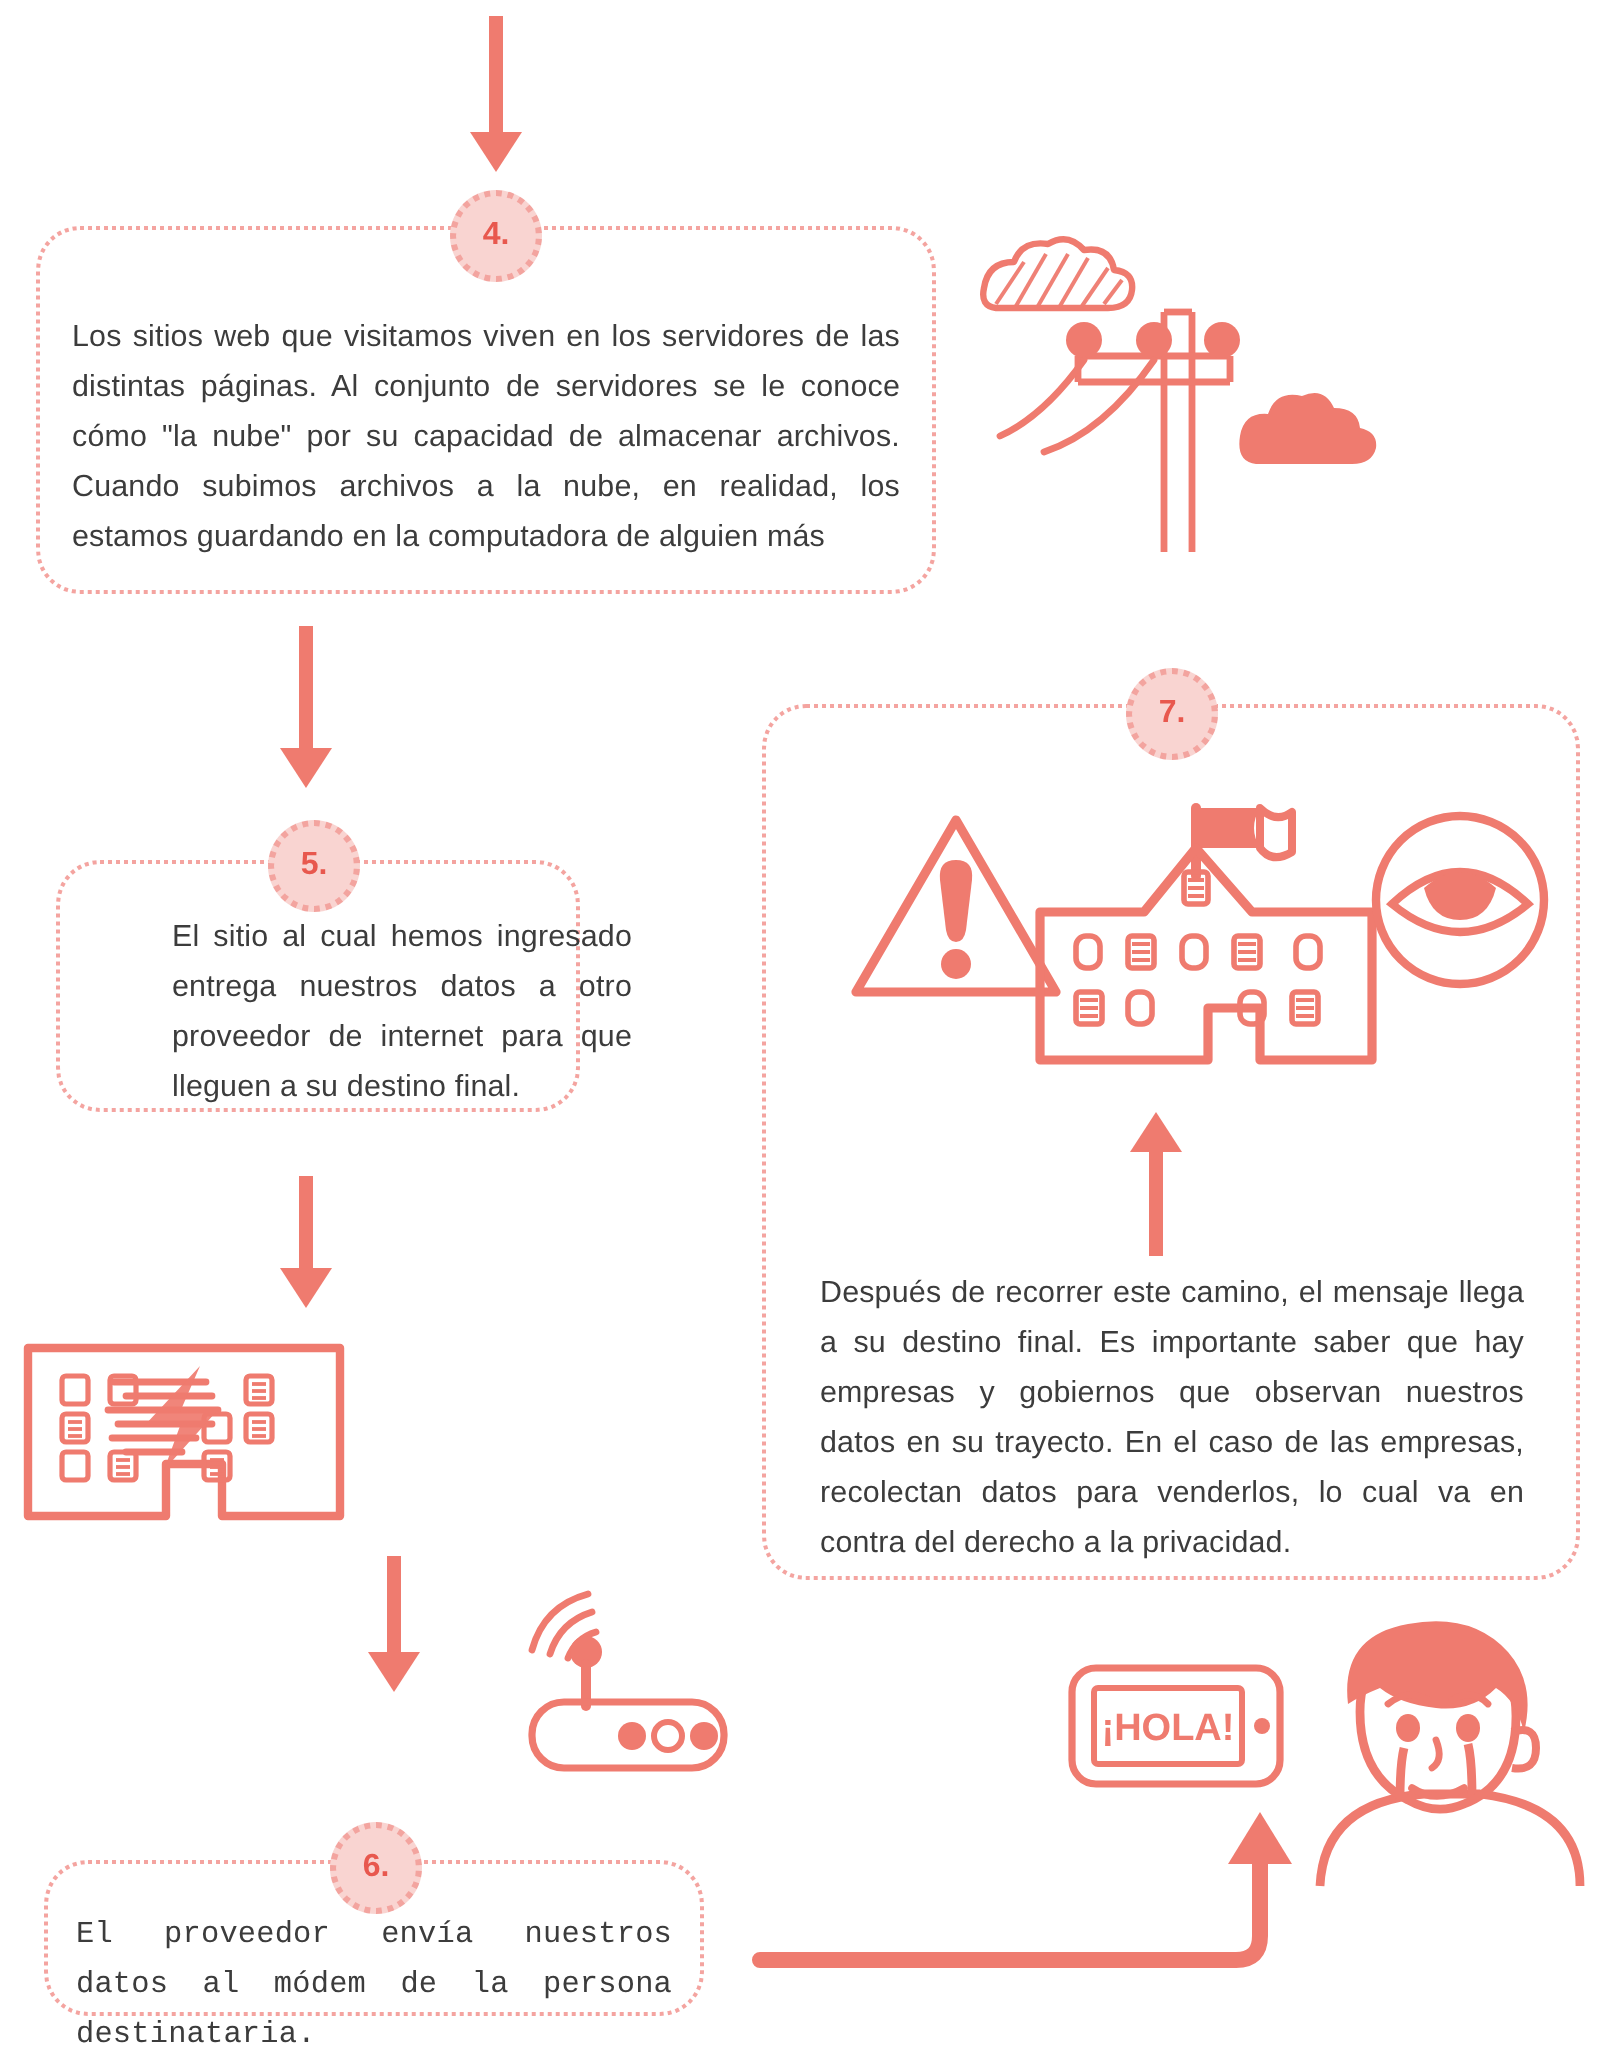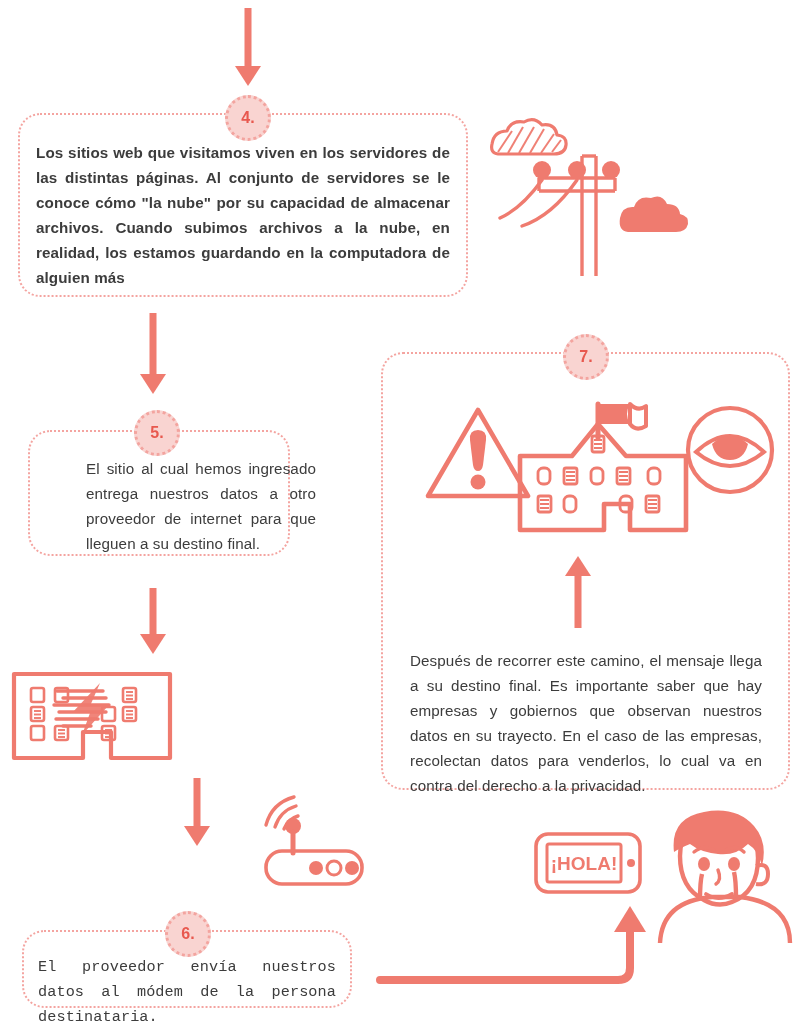--- a/index.html
+++ b/index.html
@@ -67,21 +67,21 @@
 
 <div class="arrow arrow-down abs" style="left:227px;top:8px;width:42px;height:80px;">
   <div class="shaft" style="height:60px;"></div>
   <div class="head" style="top:58px;"></div>
 </div>
 
 <div class="box" style="left:18px;top:113px;width:450px;height:184px;"></div>
 <div class="badge" style="left:225px;top:95px;">
   <span>4.</span>
 </div>
-<div class="box-text" style="left:36px;top:140px;width:414px;font-weight:bold;">Los sitios web que visitamos viven en los servidores de las distintas páginas. Al conjunto de servidores se le conoce cómo "la nube" por su capacidad de almacenar archivos. Cuando subimos archivos a la nube, en realidad, los estamos guardando en la computadora de alguien más</div>
+<div class="box-text" style="left:36px;top:156px;width:414px;">Los sitios web que visitamos viven en los servidores de las distintas páginas. Al conjunto de servidores se le conoce cómo "la nube" por su capacidad de almacenar archivos. Cuando subimos archivos a la nube, en realidad, los estamos guardando en la computadora de alguien más</div>
 
 <div class="abs" style="left:482px;top:112px;width:190px;height:175px;">
   <svg width="190" height="175" viewBox="0 0 190 175">
 
     <g>
       <path d="M10 32 q2-13 15-13 q4-11 17-9 q10-6 18 3 q13-2 15 10 q10 1 9 10 q-1 9-12 9 L16 42 q-8-1-6-10 Z" fill="none" stroke="#ef7b6f" stroke-width="3.2" stroke-linejoin="round"></path>
       <g stroke="#ef7b6f" stroke-width="2" opacity=".95">
         <line x1="16" y1="40" x2="30" y2="19"></line>
         <line x1="26" y1="41" x2="41" y2="15"></line>
         <line x1="37" y1="41" x2="52" y2="15"></line>
@@ -299,13 +299,13 @@
     <path d="M12 48 q34-32 68 0 q-34 28-68 0 Z" fill="none" stroke="#ef7b6f" stroke-width="4"></path>
     <path d="M28 40 q18-16 36 0 q-4 16-18 16 q-14 0-18-16 Z" fill="#ef7b6f"></path>
   </svg>
 </div>
 
 <div class="arrow arrow-up abs" style="left:557px;top:556px;width:42px;height:72px;">
   <div class="head" style="top:0;"></div>
   <div class="shaft" style="height:56px;"></div>
 </div>
 
-<div class="box-text" style="left:410px;top:634px;width:352px;margin-top:14px;">Después de recorrer este camino, el mensaje llega a su destino final. Es importante saber que hay empresas y gobiernos que observan nuestros datos en su trayecto. En el caso de las empresas, recolectan datos para venderlos, lo cual va en contra del derecho a la privacidad.</div>
+<div class="box-text" style="left:410px;top:634px;width:352px;">Después de recorrer este camino, el mensaje llega a su destino final. Es importante saber que hay empresas y gobiernos que observan nuestros datos en su trayecto. En el caso de las empresas, recolectan datos para venderlos, lo cual va en contra del derecho a la privacidad.</div>
 
 </body></html>

